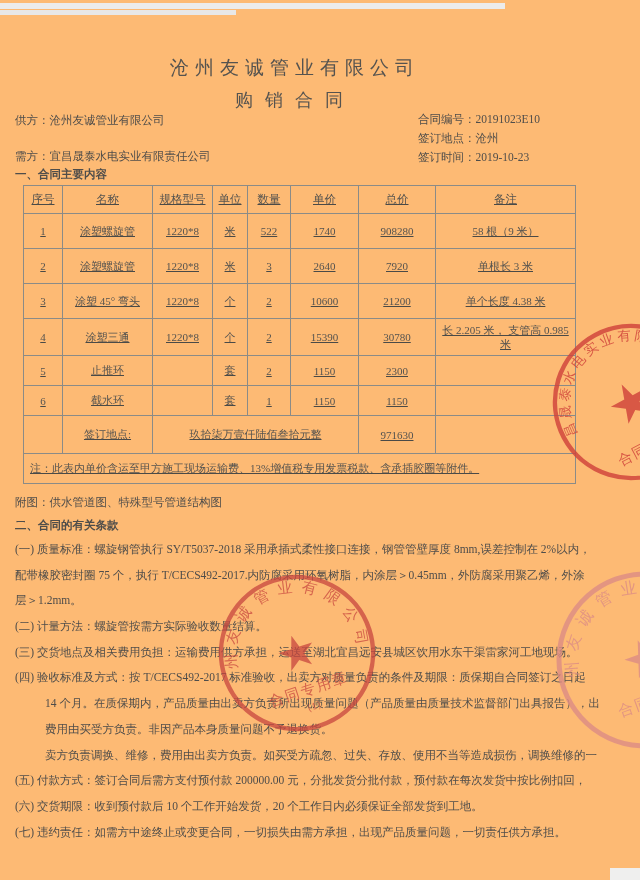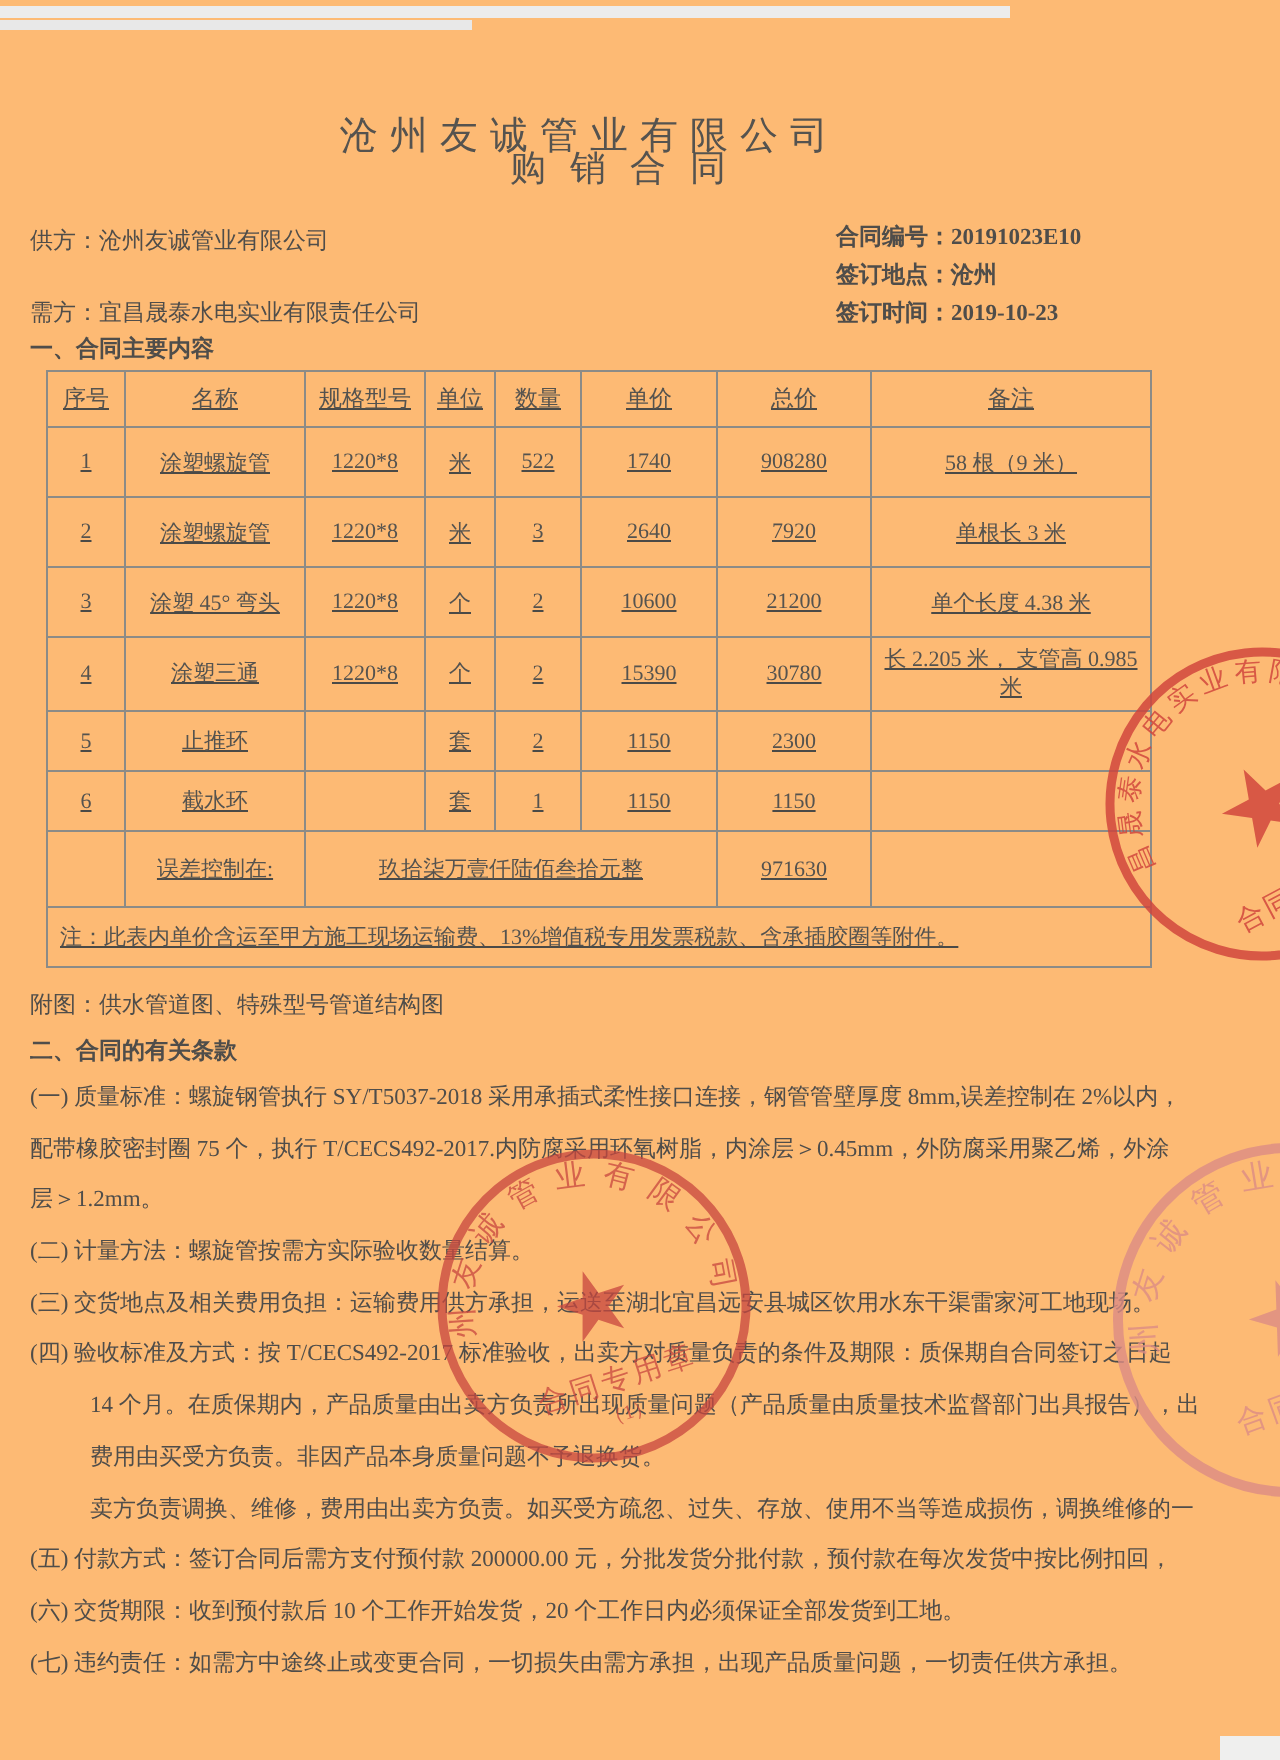--- a/index.html
+++ b/index.html
@@ -8,22 +8,22 @@
     background:#fdba74;
     font-family:"Liberation Serif","DejaVu Serif",serif;
     color:#4a4a47;
   }
   .artifact{position:absolute;background:#ececec;}
   .doc-title{
     position:absolute;top:55px;left:0;width:590px;text-align:center;
     font-size:19px;letter-spacing:6px;color:#55534f;font-weight:500;
   }
   .doc-subtitle{
-    position:absolute;top:72px;left:0;width:590px;text-align:center;
-    font-size:18px;letter-spacing:12px;color:#55534f;margin-left:20px;
+    position:absolute;top:88px;left:0;width:590px;text-align:center;
+    font-size:18px;letter-spacing:12px;color:#55534f;
   }
   .meta{position:absolute;font-size:11.5px;color:#4f4d4a;white-space:nowrap;}
   .meta-right{line-height:19px;}
   .sec-head{position:absolute;font-size:11.5px;color:#4f4d4a;font-weight:bold;}
   
   .tbl-wrap{position:absolute;left:23px;top:185px;text-decoration:underline;}
   table{border-collapse:collapse;table-layout:fixed;}
   td{
     border:1px solid #8b8b87;text-align:center;vertical-align:middle;
     font-size:11px;color:#55534f;padding:0 2px;overflow:hidden;
@@ -52,21 +52,21 @@
 
   <div class="artifact" style="left:0;top:3px;width:505px;height:6px;"></div>
   <div class="artifact" style="left:0;top:10px;width:236px;height:5px;background:#e8e8e8;"></div>
   <div class="artifact" style="left:610px;top:868px;width:30px;height:12px;background:#efefee;"></div>
 
   <div class="doc-title">沧州友诚管业有限公司</div>
   <div class="doc-subtitle">购销合同</div>
 
   <div class="meta" style="left:15px;top:113px;">供方：沧州友诚管业有限公司</div>
   <div class="meta" style="left:15px;top:149px;">需方：宜昌晟泰水电实业有限责任公司</div>
-  <div class="meta meta-right" style="left:418px;top:110px;font-weight:bold;">
+  <div class="meta meta-right" style="left:418px;top:110px;">
     <div>合同编号：20191023E10</div>
     <div>签订地点：沧州</div>
     <div>签订时间：2019-10-23</div>
   </div>
   <div class="sec-head" style="left:15px;top:167px;">一、合同主要内容</div>
 
   <div class="tbl-wrap">
     <table>
       <colgroup>
         <col style="width:39px">
@@ -144,21 +144,21 @@
         <td>截水环</td>
         <td></td>
         <td>套</td>
         <td>1</td>
         <td>1150</td>
         <td>1150</td>
         <td></td>
       </tr>
       <tr class="sum">
         <td></td>
-        <td>误差控制在:</td>
+        <td>签订地点:</td>
         <td colspan="4">玖拾柒万壹仟陆佰叁拾元整</td>
         <td>971630</td>
         <td></td>
       </tr>
       <tr class="note-row">
         <td colspan="8">注：此表内单价含运至甲方施工现场运输费、13%增值税专用发票税款、含承插胶圈等附件。</td>
       </tr>
     </tbody>
       </table>
   </div>

